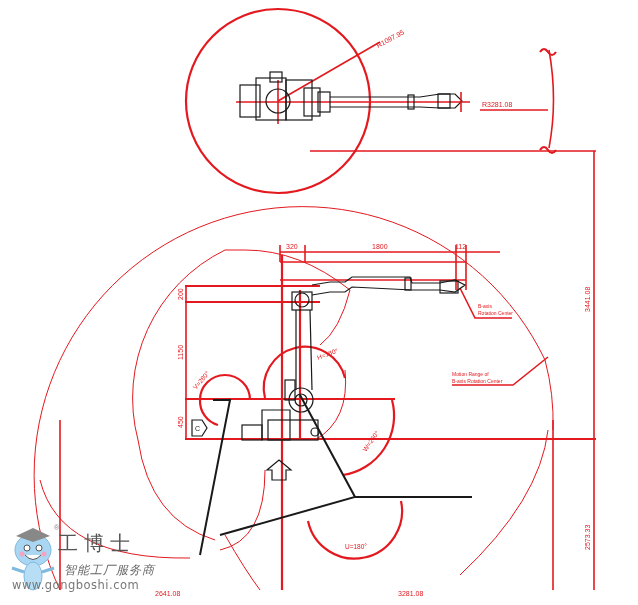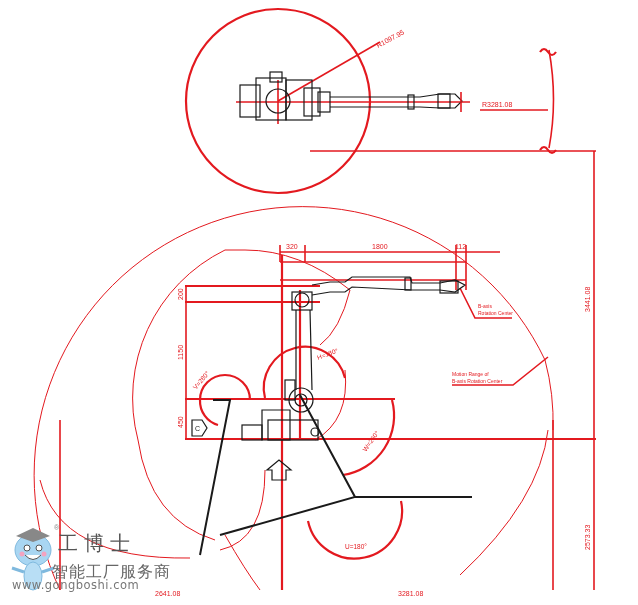--- a/index.html
+++ b/index.html
@@ -6,21 +6,21 @@
   body{width:638px;height:605px;overflow:hidden;position:relative;font-family:"Liberation Sans",sans-serif;}
   #drawing{position:absolute;left:0;top:0;width:638px;height:605px;}
   .red{stroke:#e3191f;fill:none;}
   .thin{stroke-width:1;}
   .med{stroke-width:1.6;}
   .thick{stroke-width:2.2;}
   .blk{stroke:#1a1a1a;fill:none;}
   .lbl{fill:#e3191f;font-family:"Liberation Sans",sans-serif;}
   .wm{position:absolute;left:8px;top:520px;width:130px;height:80px;}
   .wm-title{position:absolute;left:58px;top:530px;font-family:"DejaVu Serif",serif;font-size:20px;font-weight:normal;color:#555;letter-spacing:6px;}
-  .wm-sub{position:absolute;left:52px;top:562px;font-family:"DejaVu Sans",sans-serif;font-size:16px;color:#666;letter-spacing:1px;}
+  .wm-sub{position:absolute;left:64px;top:562px;font-family:"DejaVu Sans",sans-serif;font-size:12px;color:#666;letter-spacing:1px;font-style:italic;}
   .wm-url{position:absolute;left:12px;top:578px;font-family:"DejaVu Sans",sans-serif;font-size:11.5px;color:#777;letter-spacing:0.5px;}
   .wm-reg{position:absolute;left:54px;top:524px;font-size:7px;color:#888;}
 </style>
 </head>
 <body>
 
 <svg id="drawing" viewBox="0 0 638 605" xmlns="http://www.w3.org/2000/svg">
 
   <g>
     <circle class="red thick" cx="278" cy="101" r="92"></circle>

